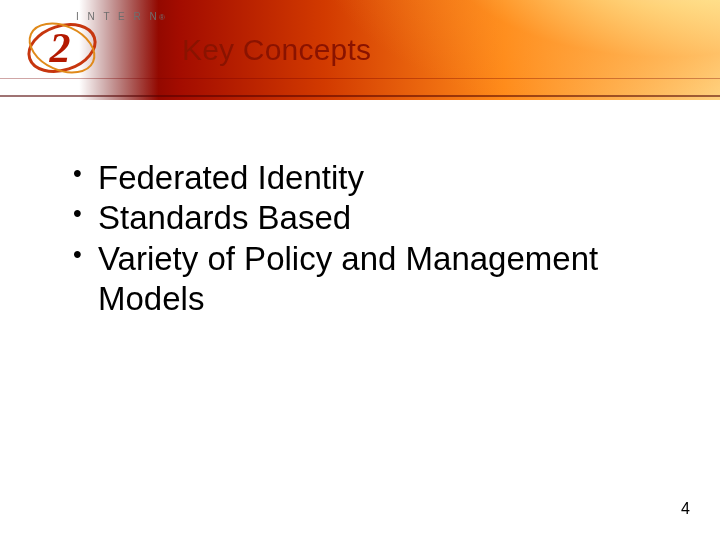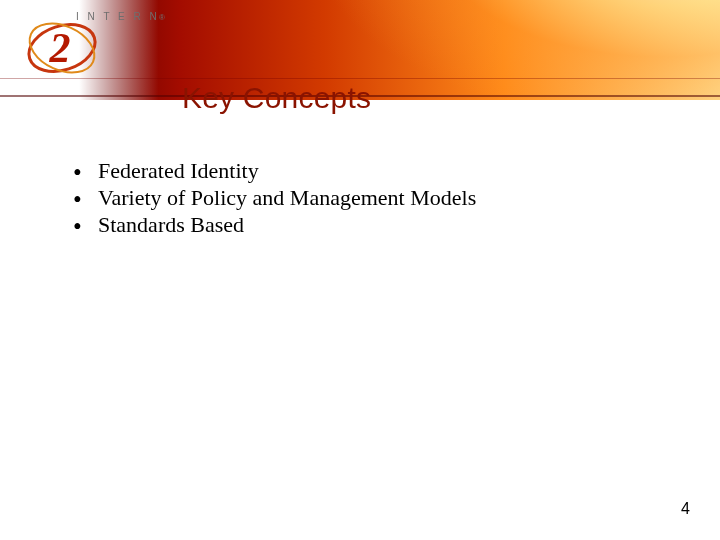--- a/index.html
+++ b/index.html
@@ -37,34 +37,32 @@
     height: 80px;
   }
   .title {
     position: absolute;
     left: 182px;
     top: 33px;
     font-size: 30px;
     color: #8a1300;
     font-weight: 400;
     letter-spacing: 0.2px;
-    margin-top: 48px;
   }
   .content {
     position: absolute;
     left: 70px;
     top: 158px;
     width: 600px;
   }
   .bullet-list {
     list-style: none;
-    font-size: 22px;
+    font-size: 33px;
     color: #000;
     line-height: 1.22;
-    font-family: Liberation Serif, serif;
   }
   .bullet-list li {
     position: relative;
     padding-left: 28px;
     margin-bottom: 0px;
   }
   .bullet-list li::before {
     content: "•";
     position: absolute;
     left: 3px;
@@ -96,18 +94,18 @@
       <text x="143" y="16" font-family="Arial" font-size="8" fill="#6e6e6e">®</text>
     </svg>
   </div>
 
   <div class="title">Key Concepts</div>
 </div>
 
 <div class="content">
   <ul class="bullet-list">
     <li><span>Federated Identity</span></li>
+    <li><span>Standards Based</span></li>
     <li><span>Variety of Policy and Management Models</span></li>
-    <li><span>Standards Based</span></li>
   </ul>
 </div>
 
 <div class="page-num">4</div>
 
 </body></html>

